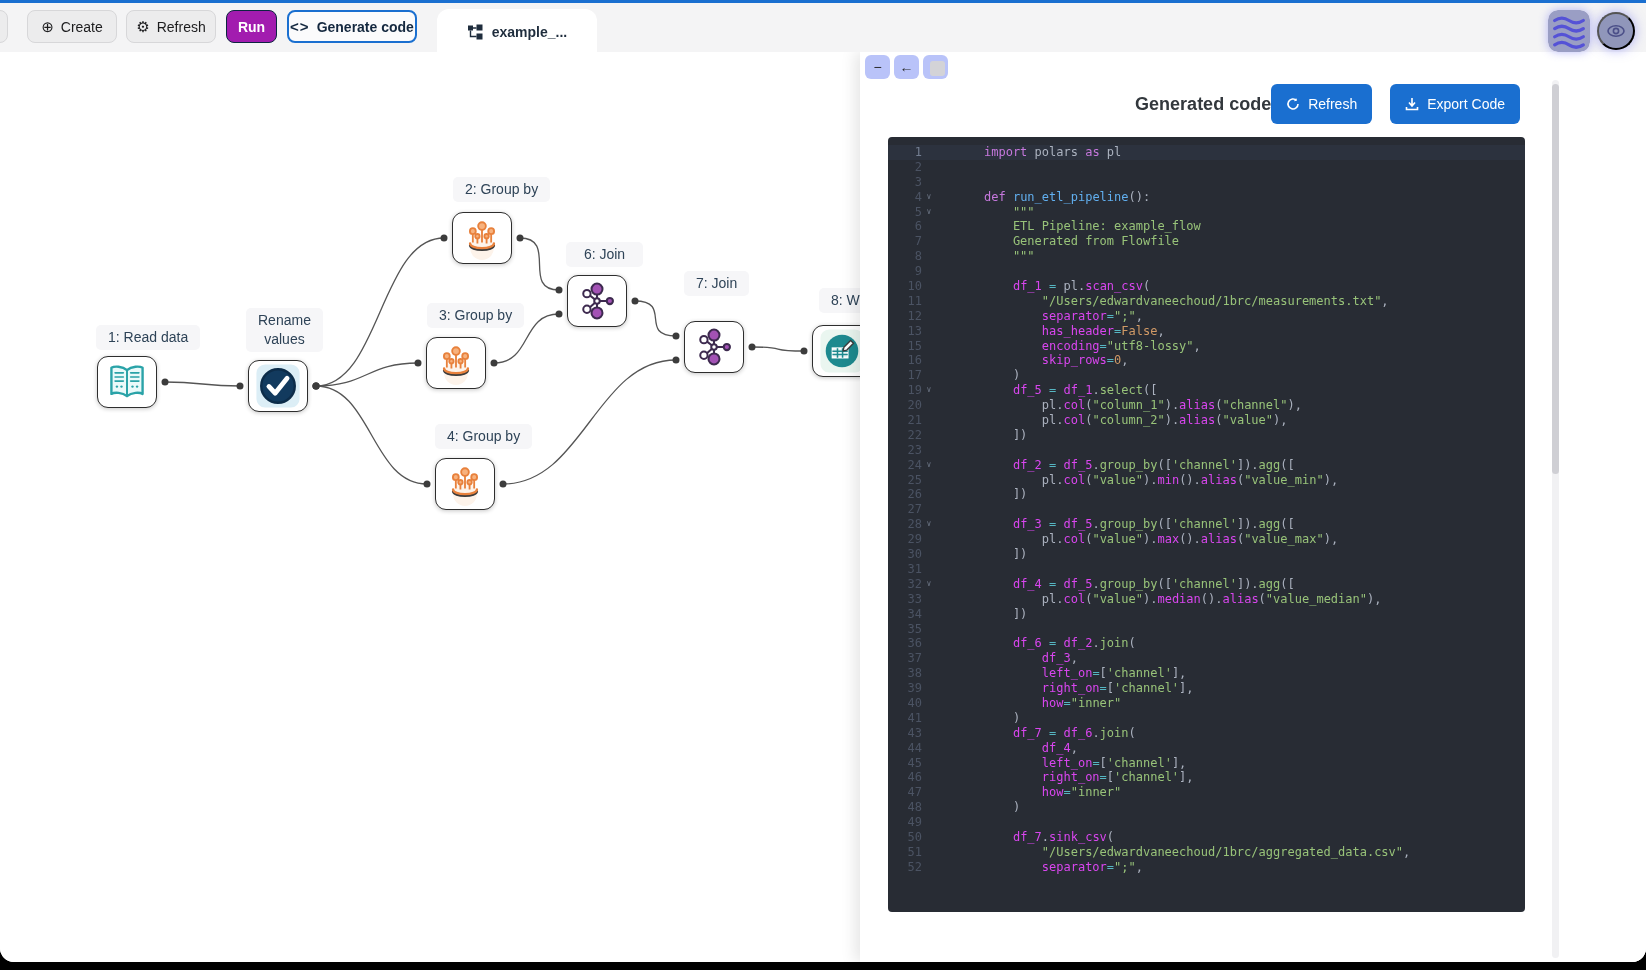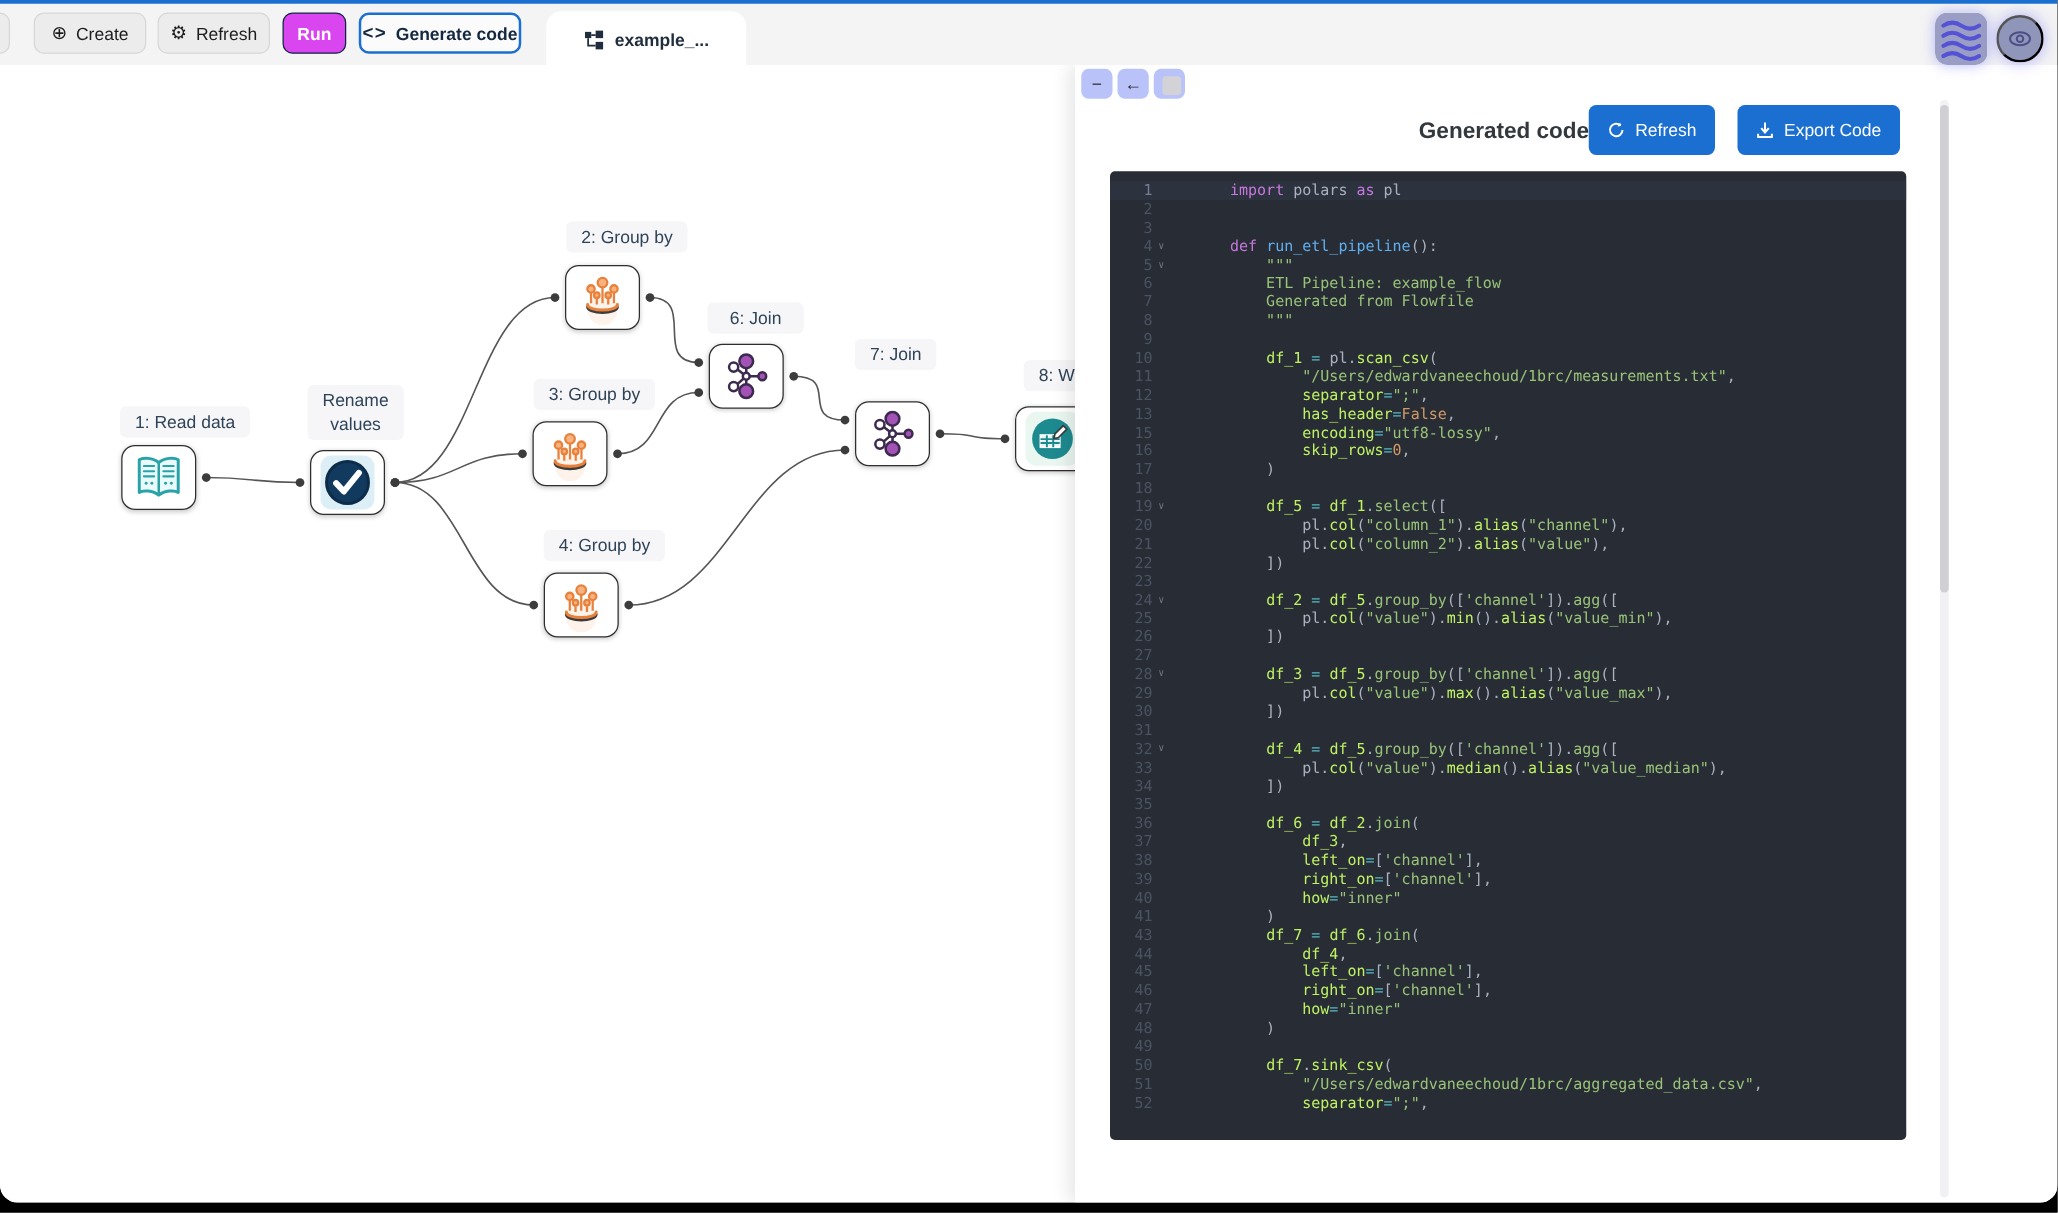--- a/index.html
+++ b/index.html
@@ -8,21 +8,21 @@
 
   
   .topline { position:absolute; top:0; left:0; right:0; height:3px; background:#1a6fd0; z-index:40; }
   .toolbar { position:absolute; top:3px; left:0; right:0; height:49px; background:#f4f4f5; z-index:30; }
   .tbtn { position:absolute; top:7px; height:33px; display:flex; align-items:center; justify-content:center; gap:7px;
           background:#ececed; border:1px solid #d7d7d9; border-radius:8px; font-size:14px; color:#1c1c1e; cursor:pointer; }
   .tbtn .glyph { font-size:15px; line-height:1; color:#1c1c1e; }
   .btn-partial { left:-62px; width:70px; }
   .btn-create { left:27px; width:90px; }
   .btn-settings { left:126px; width:90px; }
-  .btn-run { left:226px; width:51px; background:#d946ef; border-color:#0c2540; color:#fff; font-weight:600; }
+  .btn-run { left:226px; width:51px; background:#a21caf; border-color:#0c2540; color:#fff; font-weight:600; }
   .btn-gencode { left:287px; width:130px; background:#fbfbfc; border:2px solid #1a6fd0; color:#14283f; font-weight:600; }
   .btn-gencode .glyph { font-weight:700; letter-spacing:1px; color:#14283f; }
   .tab { position:absolute; top:6px; left:437px; width:160px; height:46px; background:#fff; border-radius:12px 12px 0 0;
          display:flex; align-items:center; justify-content:center; gap:9px; font-size:14px; font-weight:700; color:#1f2d3d; cursor:pointer; }
   .logo-sq { position:absolute; top:7px; left:1548px; width:42px; height:42px; border-radius:10px; overflow:hidden;
              box-shadow:0 0 10px rgba(99,102,241,.45); }
   .eye-btn { position:absolute; top:9px; left:1597px; width:38px; height:38px; border-radius:50%; background:#9096ba;
              display:flex; align-items:center; justify-content:center; box-shadow:0 0 12px rgba(99,102,241,.5); cursor:pointer; }
 
   
@@ -48,21 +48,21 @@
 
   
   .editor { position:absolute; top:85px; left:28px; width:637px; height:775px; background:#282c34; border-radius:4px;
             overflow:hidden; font-family:"DejaVu Sans Mono",monospace; font-size:12px; line-height:14.9px; padding-top:8px; }
   .code-row { display:flex; height:14.9px; white-space:pre; }
   .code-row.active { background:#2c323e; }
   .ln { width:26px; margin-left:8px; text-align:right; color:#4b5363; flex:none; }
   .code-row.active .ln { color:#737e92; }
   .fold { width:14px; text-align:center; color:#6b7484; font-size:8px; flex:none; }
   .lc { flex:1;margin-left:48px; }
-  .t-p{color:#abb2bf} .t-k{color:#c678dd} .t-f{color:#61afef} .t-v{color:#bef264}
+  .t-p{color:#abb2bf} .t-k{color:#c678dd} .t-f{color:#61afef} .t-v{color:#d946ef}
   .t-s{color:#98c379} .t-m{color:#98c379} .t-o{color:#56b6c2} .t-n{color:#d19a66}
 
   .scrollbar { position:absolute; top:28px; bottom:4px; right:87px; width:7px; background:#f1f1f3; border-radius:4px; }
   .scroll-thumb { position:absolute; top:4px; left:0; width:7px; height:390px; background:#cfcfd4; border-radius:4px; }
 </style>
 </head>
 <body>
 
 <div class="app">
 
@@ -255,21 +255,20 @@
           <div class="code-row"><span class="ln">7</span><span class="fold"></span><span class="lc"><span class="t-s">    Generated from Flowfile</span></span></div>
           <div class="code-row"><span class="ln">8</span><span class="fold"></span><span class="lc"><span class="t-s">    """</span></span></div>
           <div class="code-row"><span class="ln">9</span><span class="fold"></span><span class="lc"></span></div>
           <div class="code-row"><span class="ln">10</span><span class="fold"></span><span class="lc"><span class="t-p">    </span><span class="t-v">df_1</span><span class="t-o"> = </span><span class="t-p">pl.</span><span class="t-v">scan_csv</span><span class="t-p">(</span></span></div>
           <div class="code-row"><span class="ln">11</span><span class="fold"></span><span class="lc"><span class="t-p">        </span><span class="t-s">"/Users/edwardvaneechoud/1brc/measurements.txt"</span><span class="t-p">,</span></span></div>
           <div class="code-row"><span class="ln">12</span><span class="fold"></span><span class="lc"><span class="t-p">        </span><span class="t-v">separator</span><span class="t-o">=</span><span class="t-s">";"</span><span class="t-p">,</span></span></div>
           <div class="code-row"><span class="ln">13</span><span class="fold"></span><span class="lc"><span class="t-p">        </span><span class="t-v">has_header</span><span class="t-o">=</span><span class="t-n">False</span><span class="t-p">,</span></span></div>
           <div class="code-row"><span class="ln">15</span><span class="fold"></span><span class="lc"><span class="t-p">        </span><span class="t-v">encoding</span><span class="t-o">=</span><span class="t-s">"utf8-lossy"</span><span class="t-p">,</span></span></div>
           <div class="code-row"><span class="ln">16</span><span class="fold"></span><span class="lc"><span class="t-p">        </span><span class="t-v">skip_rows</span><span class="t-o">=</span><span class="t-n">0</span><span class="t-p">,</span></span></div>
           <div class="code-row"><span class="ln">17</span><span class="fold"></span><span class="lc"><span class="t-p">    )</span></span></div>
-          <div class="code-row"><span class="ln">18</span><span class="fold"></span><span class="lc"></span></div>
           <div class="code-row"><span class="ln">19</span><span class="fold">∨</span><span class="lc"><span class="t-p">    </span><span class="t-v">df_5</span><span class="t-o"> = </span><span class="t-v">df_1</span><span class="t-p">.</span><span class="t-m">select</span><span class="t-p">([</span></span></div>
           <div class="code-row"><span class="ln">20</span><span class="fold"></span><span class="lc"><span class="t-p">        pl.</span><span class="t-v">col</span><span class="t-p">(</span><span class="t-s">"column_1"</span><span class="t-p">).</span><span class="t-v">alias</span><span class="t-p">(</span><span class="t-s">"channel"</span><span class="t-p">),</span></span></div>
           <div class="code-row"><span class="ln">21</span><span class="fold"></span><span class="lc"><span class="t-p">        pl.</span><span class="t-v">col</span><span class="t-p">(</span><span class="t-s">"column_2"</span><span class="t-p">).</span><span class="t-v">alias</span><span class="t-p">(</span><span class="t-s">"value"</span><span class="t-p">),</span></span></div>
           <div class="code-row"><span class="ln">22</span><span class="fold"></span><span class="lc"><span class="t-p">    ])</span></span></div>
           <div class="code-row"><span class="ln">23</span><span class="fold"></span><span class="lc"></span></div>
           <div class="code-row"><span class="ln">24</span><span class="fold">∨</span><span class="lc"><span class="t-p">    </span><span class="t-v">df_2</span><span class="t-o"> = </span><span class="t-v">df_5</span><span class="t-p">.</span><span class="t-m">group_by</span><span class="t-p">([</span><span class="t-s">'channel'</span><span class="t-p">]).</span><span class="t-m">agg</span><span class="t-p">([</span></span></div>
           <div class="code-row"><span class="ln">25</span><span class="fold"></span><span class="lc"><span class="t-p">        pl.</span><span class="t-v">col</span><span class="t-p">(</span><span class="t-s">"value"</span><span class="t-p">).</span><span class="t-v">min</span><span class="t-p">().</span><span class="t-v">alias</span><span class="t-p">(</span><span class="t-s">"value_min"</span><span class="t-p">),</span></span></div>
           <div class="code-row"><span class="ln">26</span><span class="fold"></span><span class="lc"><span class="t-p">    ])</span></span></div>
           <div class="code-row"><span class="ln">27</span><span class="fold"></span><span class="lc"></span></div>
           <div class="code-row"><span class="ln">28</span><span class="fold">∨</span><span class="lc"><span class="t-p">    </span><span class="t-v">df_3</span><span class="t-o"> = </span><span class="t-v">df_5</span><span class="t-p">.</span><span class="t-m">group_by</span><span class="t-p">([</span><span class="t-s">'channel'</span><span class="t-p">]).</span><span class="t-m">agg</span><span class="t-p">([</span></span></div>

